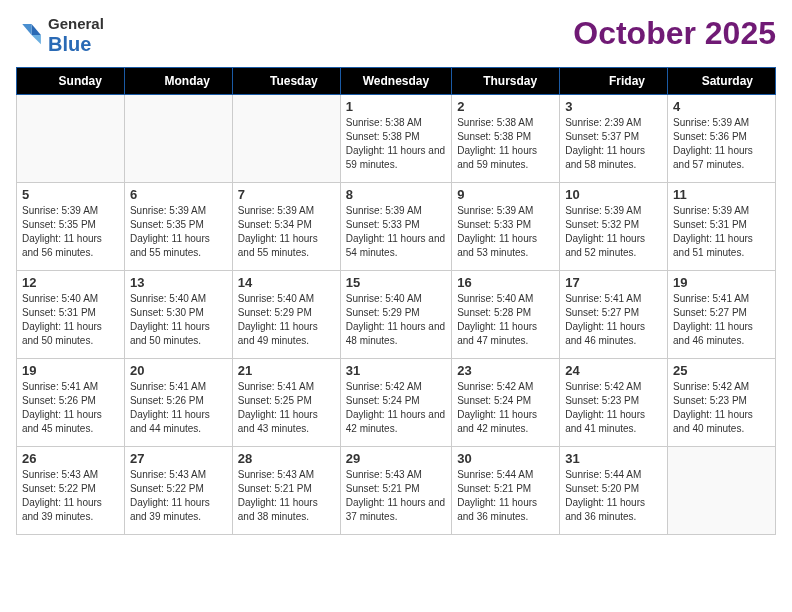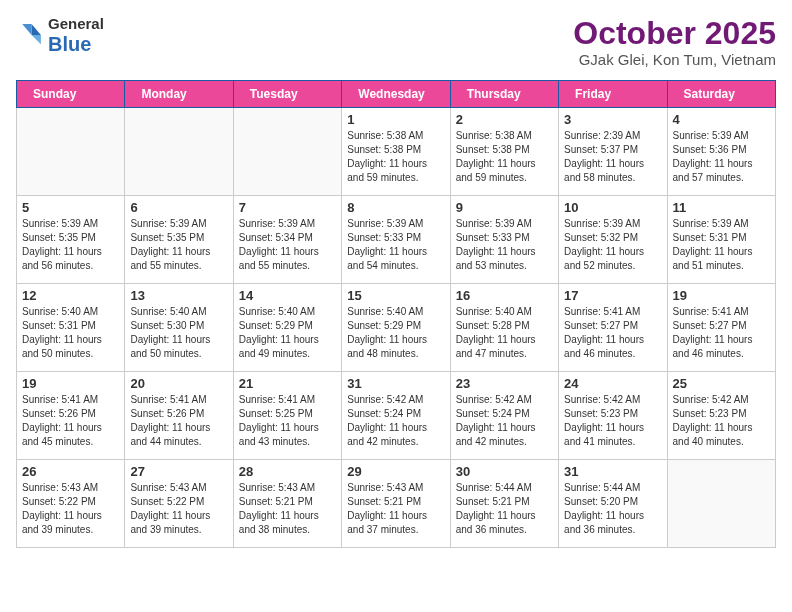--- a/index.html
+++ b/index.html
@@ -52,26 +52,26 @@
     .location {
       font-size: 15px;
       color: #555;
     }
     .calendar {
       width: 100%;
       border-collapse: collapse;
       border: 1px solid #ccc;
     }
     .calendar th {
-      background: #ec4899;
+      background: #000000;
       color: #fff;
       font-size: 12px;
       font-weight: bold;
-      text-align: left;
-      padding: 6px 16px;
+      text-align: right;
+      padding: 6px 22px;
       border: 1px solid #1a5aa5;
     }
     .calendar td {
       vertical-align: top;
       border: 1px solid #ccc;
       padding: 4px 5px;
       width: 108px;
       min-height: 80px;
       background: #fff;
       font-size: 10.5px;
@@ -106,21 +106,20 @@
       <polygon points="20,18 32,18 32,30" fill="#6aaee0"></polygon>
       <polygon points="8,4 20,4 20,18" fill="#4a8fd0"></polygon>
     </svg>
     <div class="logo-text">
       <span class="logo-general">General</span>
       <span class="logo-blue">Blue</span>
     </div>
   </div>
   <div class="title-block">
     <div class="month-title">October 2025</div>
-    <div class="location">GJak Glei, Kon Tum, Vietnam</div>
   </div>
 </div>
 
 <table class="calendar">
   <thead>
     <tr>
     <th>Sunday</th>
         <th>Monday</th>
         <th>Tuesday</th>
         <th>Wednesday</th>

